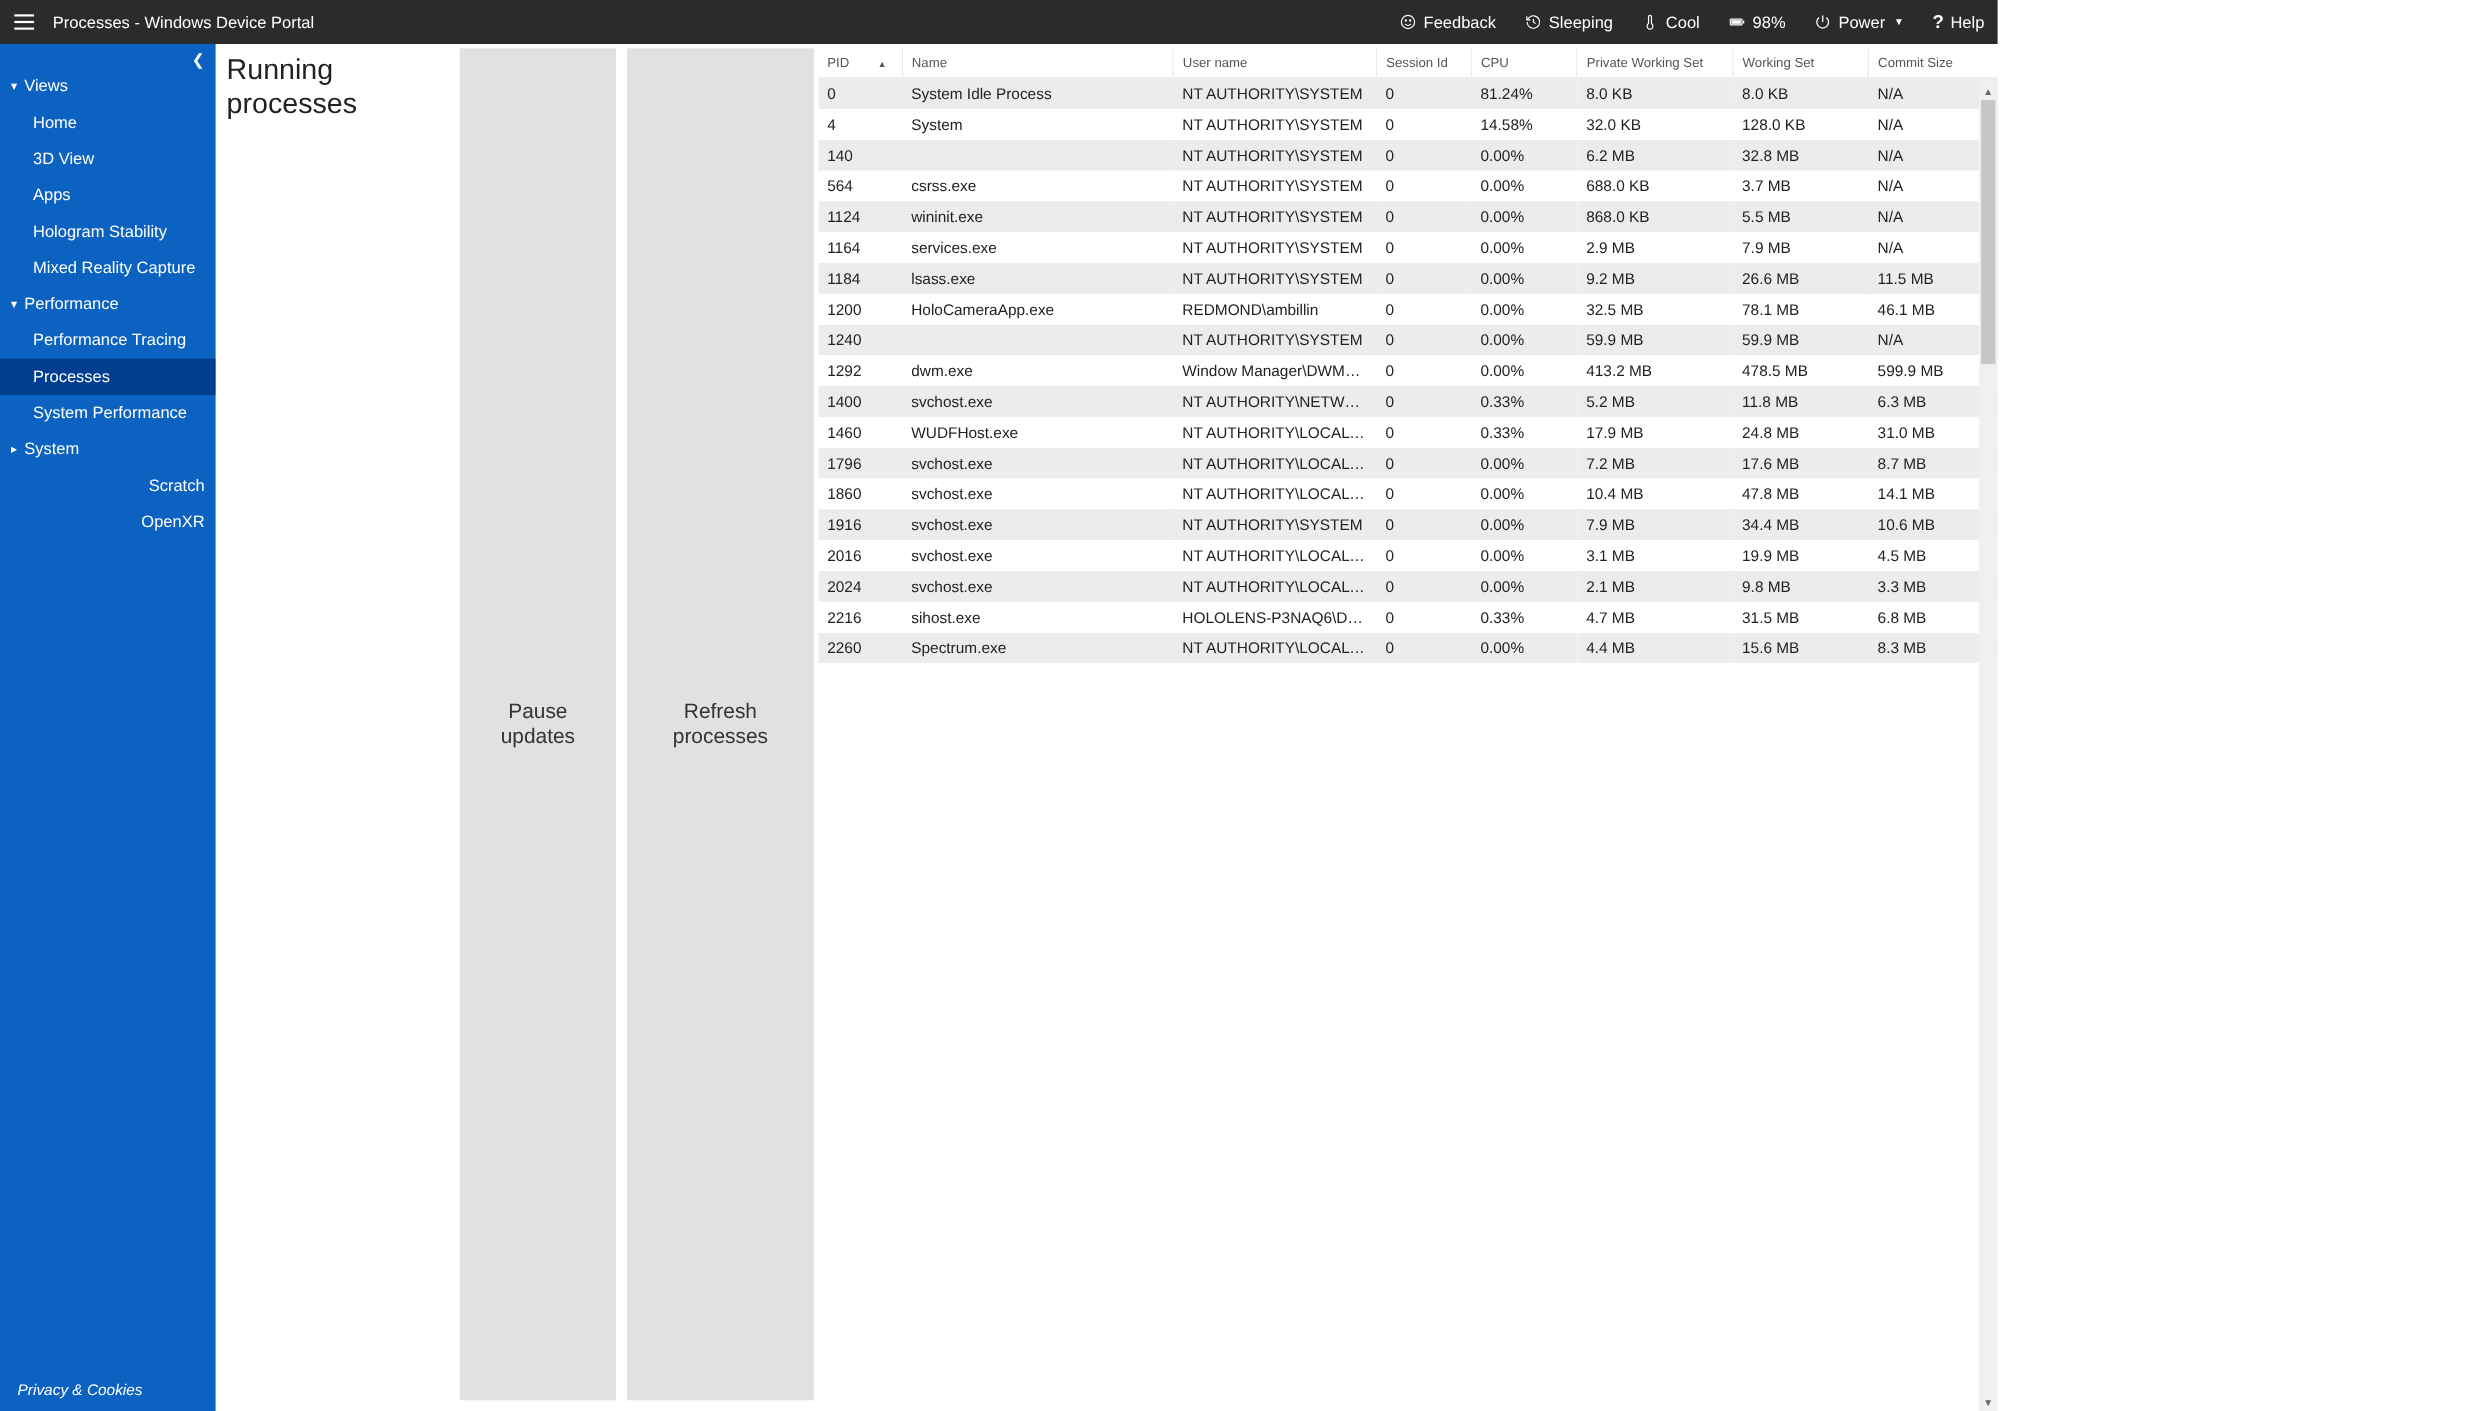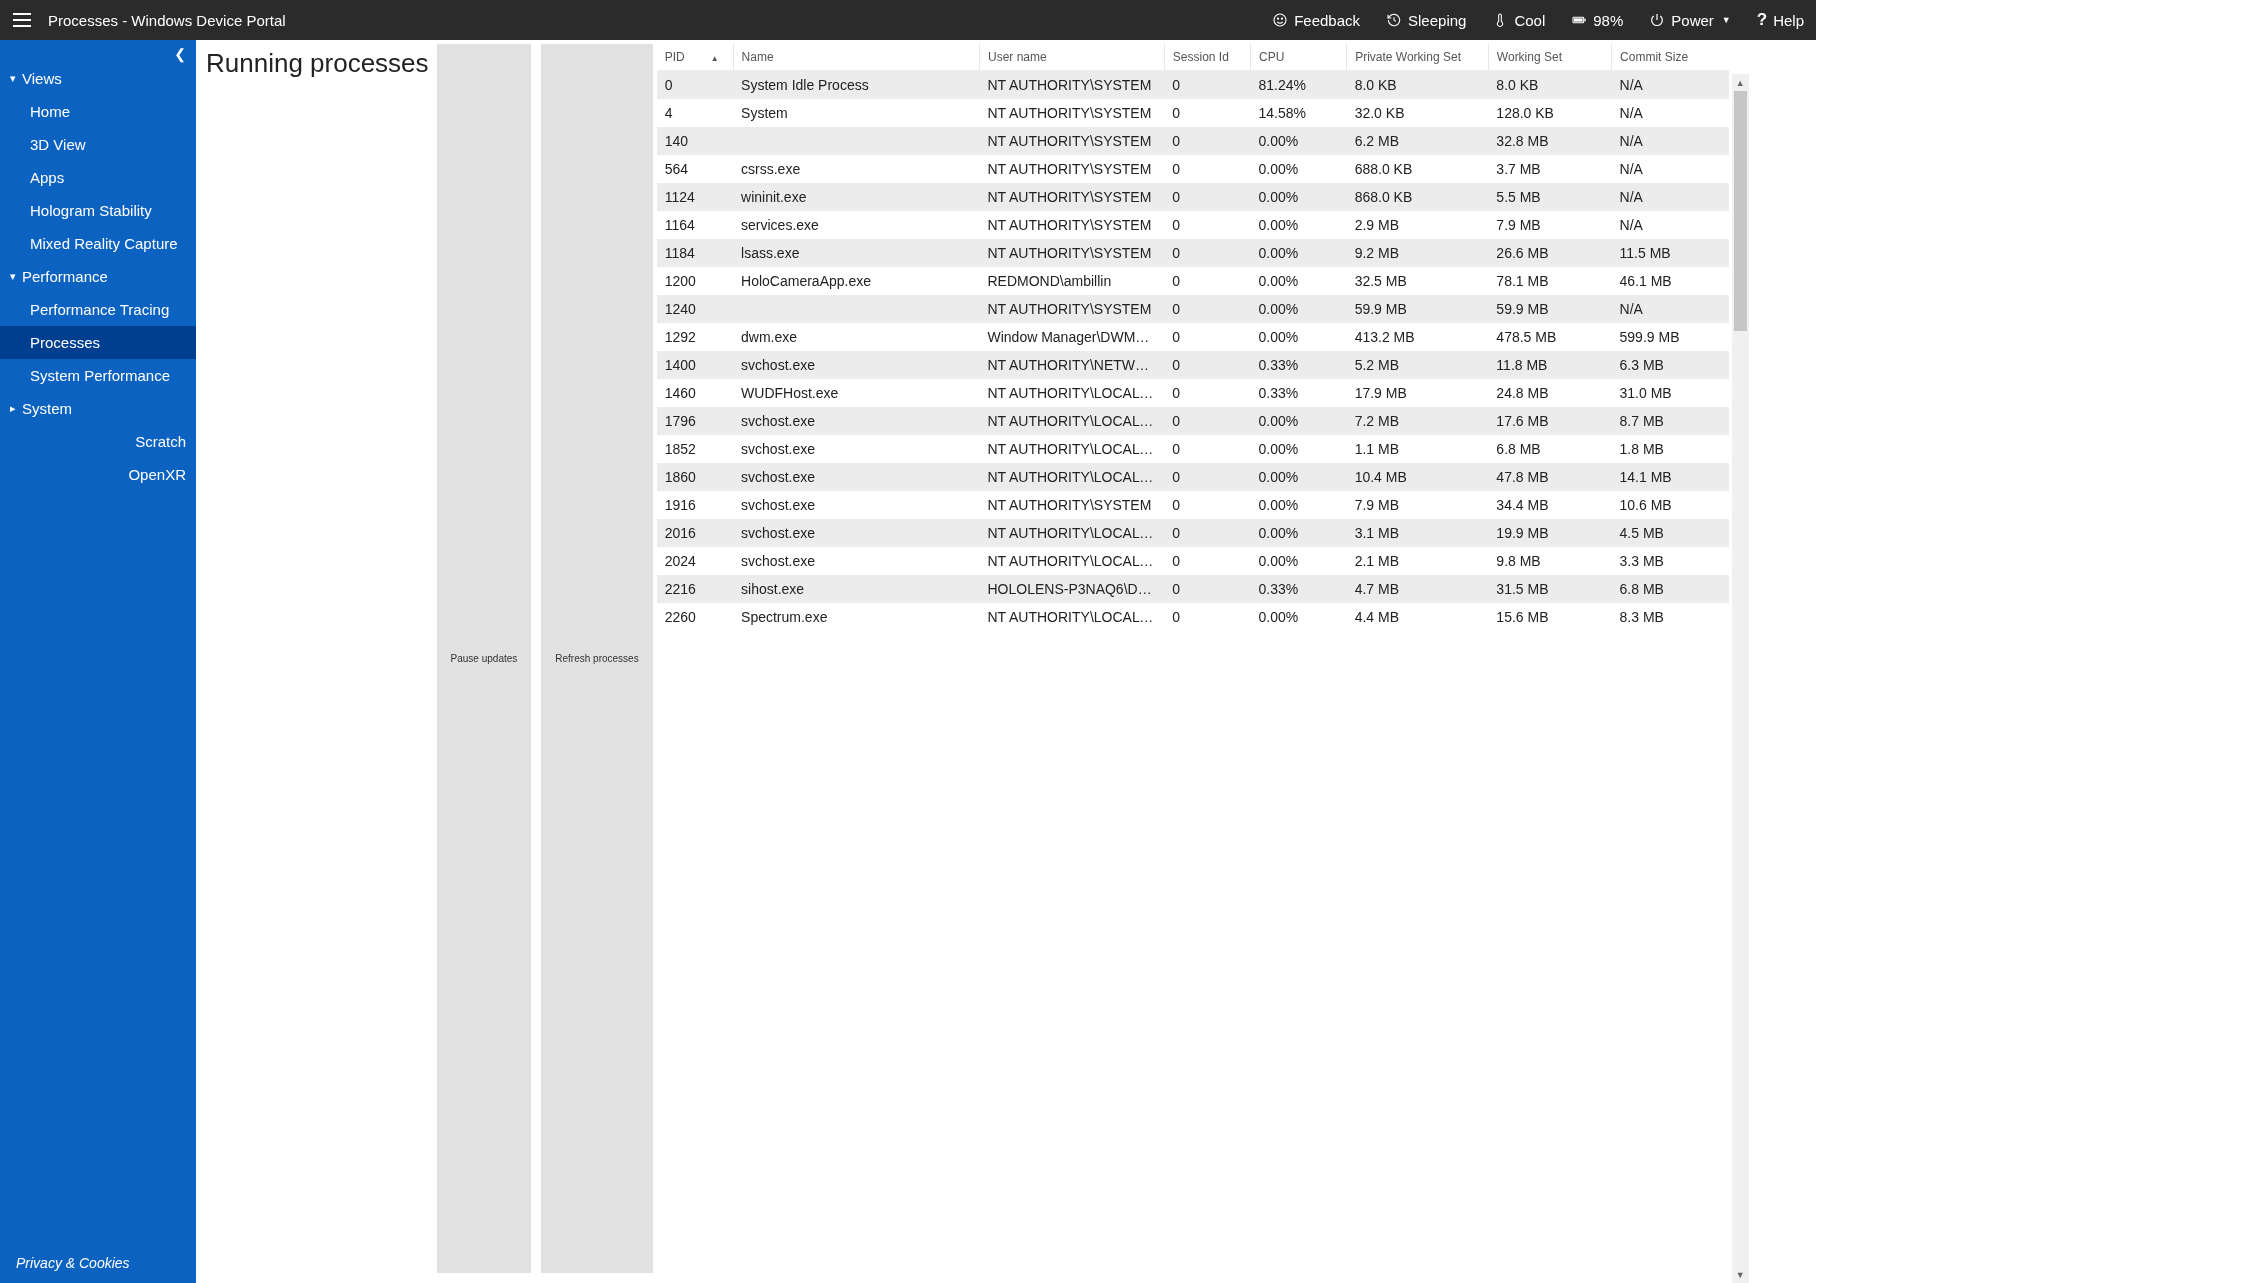--- a/index.html
+++ b/index.html
@@ -28,21 +28,21 @@
   .side-section-head .caret { font-size: 10px; display:inline-block; width:10px; }
   .side-item { padding: 8px 10px 8px 30px; cursor: pointer; }
   .side-item.active { background: #003e8f; }
   .side-top-item { padding: 8px 10px; cursor: pointer; text-align: right; }
   .sidebar-footer { padding: 8px 16px 12px; font-style: italic; cursor: pointer; font-size: 14px; }
 
   
   .main { flex: 1; display: flex; flex-direction: row; min-width: 0; padding: 4px 0 0 6px; }
   .page-title { font-size: 26px; font-weight: 400; padding: 4px 4px 8px 4px; }
   .toolbar { display: flex; gap: 10px; padding: 0 4px 10px 4px; }
-  .btn { background: #e1e1e1; border: none; padding: 7px 14px; font-size: 10px; cursor: pointer; font-family: inherit; color:#333; }
+  .btn { background: #e1e1e1; border: none; padding: 7px 14px; font-size: 19px; cursor: pointer; font-family: inherit; color:#333; }
 
   .table-wrap { position: relative; width: 1092px; }
   .table-scroll { height: 690px; overflow: hidden; }
   table { border-collapse: collapse; table-layout: fixed; width: 1072px; }
   thead th { text-align: left; font-weight: 400; font-size: 12px; color: #555; padding: 6px 8px; border-right: 1px solid #e8e8e8; white-space: nowrap; cursor: pointer; background:#fff; border-bottom: 1px solid #eee;}
   thead th:last-child { border-right: none; }
   tbody td { padding: 6px 8px; font-size: 14px; white-space: nowrap; overflow: hidden; text-overflow: ellipsis; }
   tbody tr:nth-child(odd) td { background: #ececec; }
   tbody tr:nth-child(even) td { background: #fff; }
   .col-pid { width: 62px; }
@@ -310,30 +310,20 @@
                   <td>1796</td>
                   <td>svchost.exe</td>
                   <td>NT AUTHORITY\LOCAL …</td>
                   <td>0</td>
                   <td>0.00%</td>
                   <td>7.2 MB</td>
                   <td>17.6 MB</td>
                   <td>8.7 MB</td>
                 </tr>
                 <tr>
-                  <td>1852</td>
-                  <td>svchost.exe</td>
-                  <td>NT AUTHORITY\LOCAL …</td>
-                  <td>0</td>
-                  <td>0.00%</td>
-                  <td>1.1 MB</td>
-                  <td>6.8 MB</td>
-                  <td>1.8 MB</td>
-                </tr>
-                <tr>
                   <td>1860</td>
                   <td>svchost.exe</td>
                   <td>NT AUTHORITY\LOCAL …</td>
                   <td>0</td>
                   <td>0.00%</td>
                   <td>10.4 MB</td>
                   <td>47.8 MB</td>
                   <td>14.1 MB</td>
                 </tr>
                 <tr>

